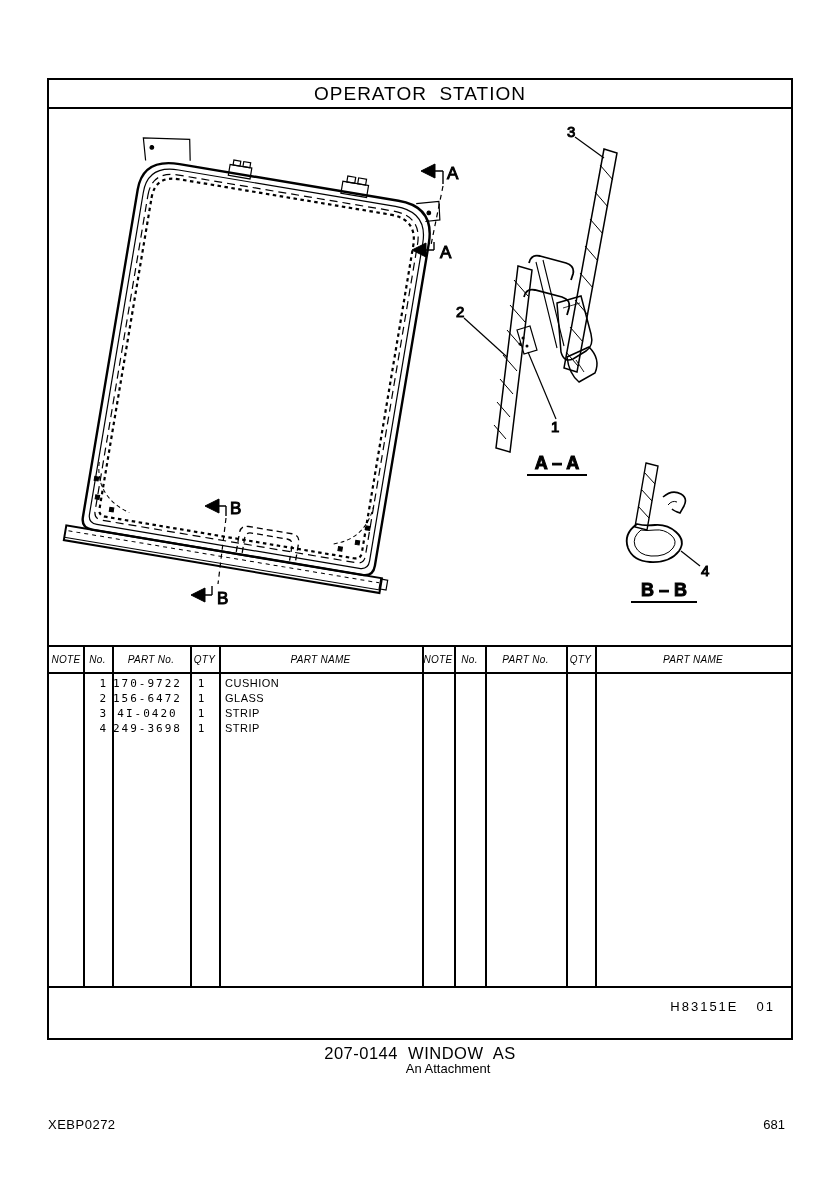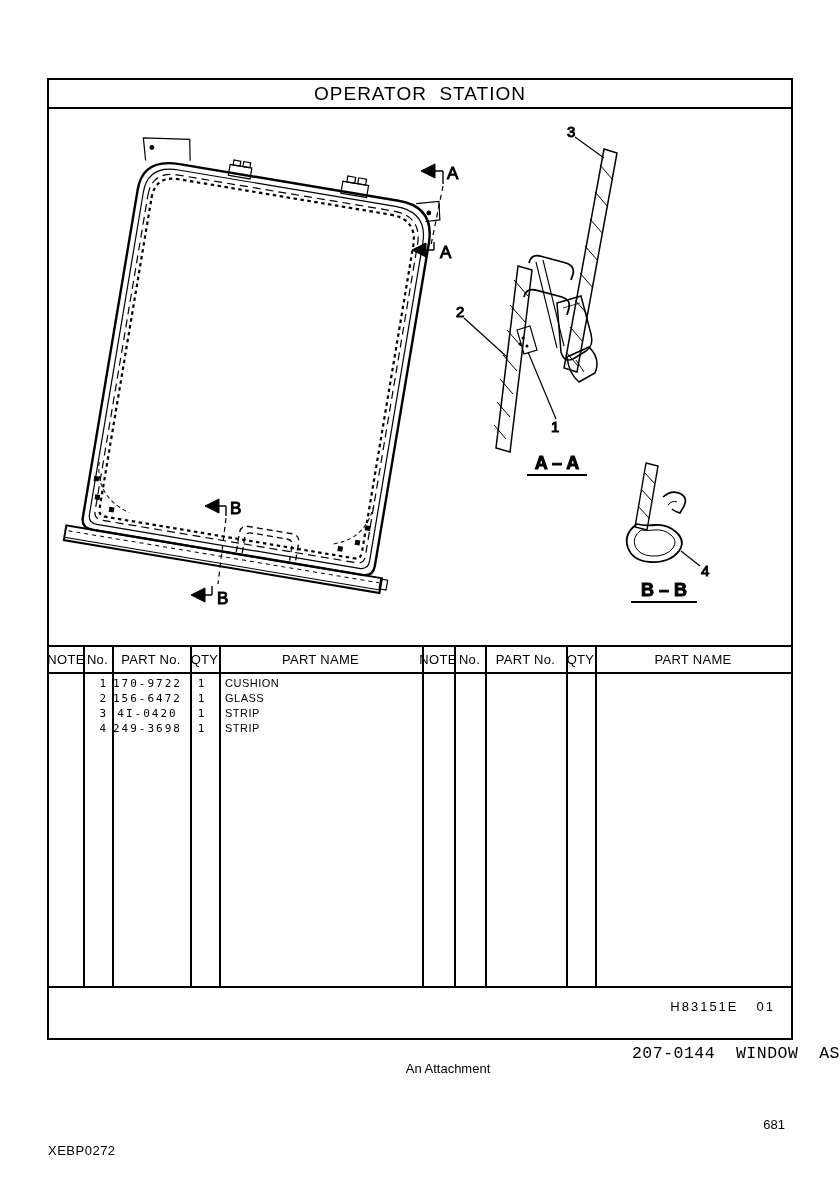--- a/index.html
+++ b/index.html
@@ -16,31 +16,31 @@
   .drawing-box{left:47px;top:109px;width:746px;height:536px;border-left:2px solid #000;
     border-right:2px solid #000;box-sizing:border-box;}
   .table-box{left:47px;top:645px;width:746px;height:343px;border:2px solid #000;box-sizing:border-box;}
   .footer-box{left:47px;top:988px;width:746px;height:52px;border:2px solid #000;border-top:none;
     box-sizing:border-box;}
   .doc-code{position:absolute;right:16px;bottom:9px;font-size:13px;letter-spacing:2px;white-space:pre;}
   
   .vline{position:absolute;top:0;bottom:0;width:1.5px;background:#000;}
   .hline-header{position:absolute;left:0;right:0;top:25px;height:1.5px;background:#000;}
   .th{position:absolute;top:0;height:25px;display:flex;align-items:center;justify-content:center;
-    font-size:13px;letter-spacing:0.3px;}
+    font-size:10px;letter-spacing:0.3px;font-style:italic;}
   .trow{position:absolute;left:0;right:0;height:15px;}
   .trow span{position:absolute;font-size:11px;}
   .c-no{left:30px;width:28px;text-align:right;font-family:"DejaVu Sans Mono",monospace;letter-spacing:1px;}
   .c-part{left:61px;width:75px;text-align:center;font-family:"DejaVu Sans Mono",monospace;letter-spacing:2px;font-size:10.5px;}
   .c-qty{left:139px;width:26px;text-align:center;font-family:"DejaVu Sans Mono",monospace;}
   .c-name{left:176px;font-size:10.5px;letter-spacing:0.5px;}
   
-  .caption-main{left:0;top:1044px;width:840px;text-align:right;font-size:16.5px;white-space:pre;letter-spacing:0.5px;font-family:Liberation Mono, monospace;}
+  .caption-main{left:0;top:1044px;width:840px;text-align:center;font-size:16.5px;white-space:pre;letter-spacing:0.5px;}
   .caption-sub{left:0;top:1061px;width:840px;text-align:center;font-size:13px;padding-left:28px;}
-  .corner-left{left:48px;top:1117px;font-size:13px;letter-spacing:0.5px;margin-top:26px;}
+  .corner-left{left:48px;top:1117px;font-size:13px;letter-spacing:0.5px;}
   .corner-right{right:55px;top:1117px;font-size:13px;}
   svg text{font-family:"Liberation Sans",sans-serif;fill:#000;}
   .lbl{font-size:17px;}
   .num{font-size:15px;}
   .sec{font-size:18px;font-weight:bold;}
 </style>
 </head>
 <body>
 
 <div class="abs title-box">

